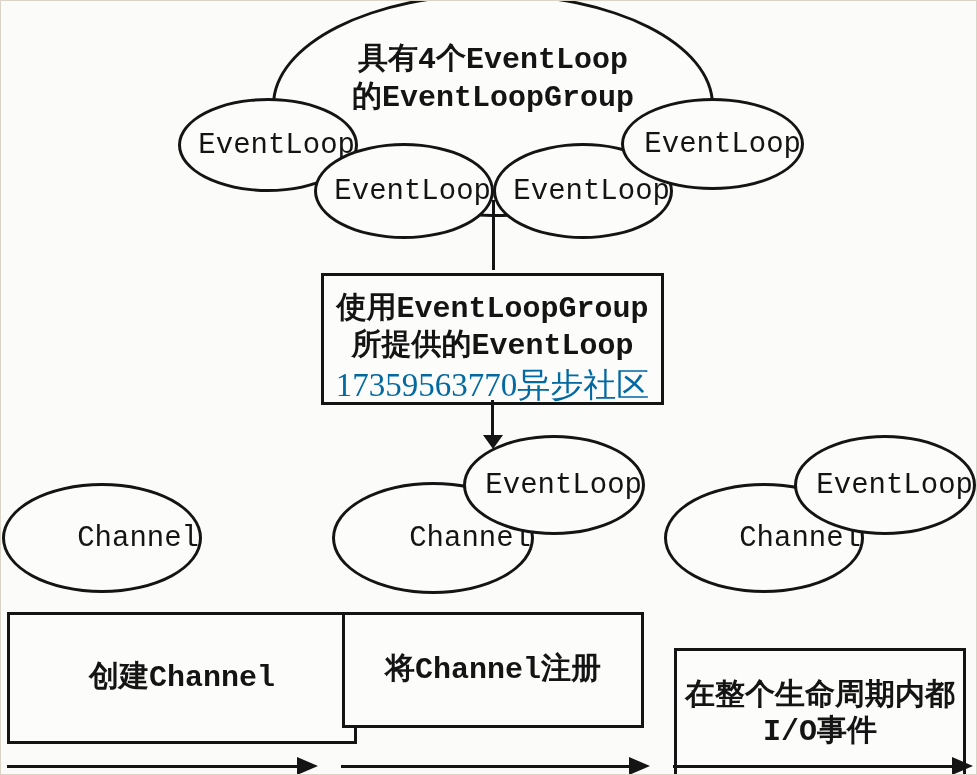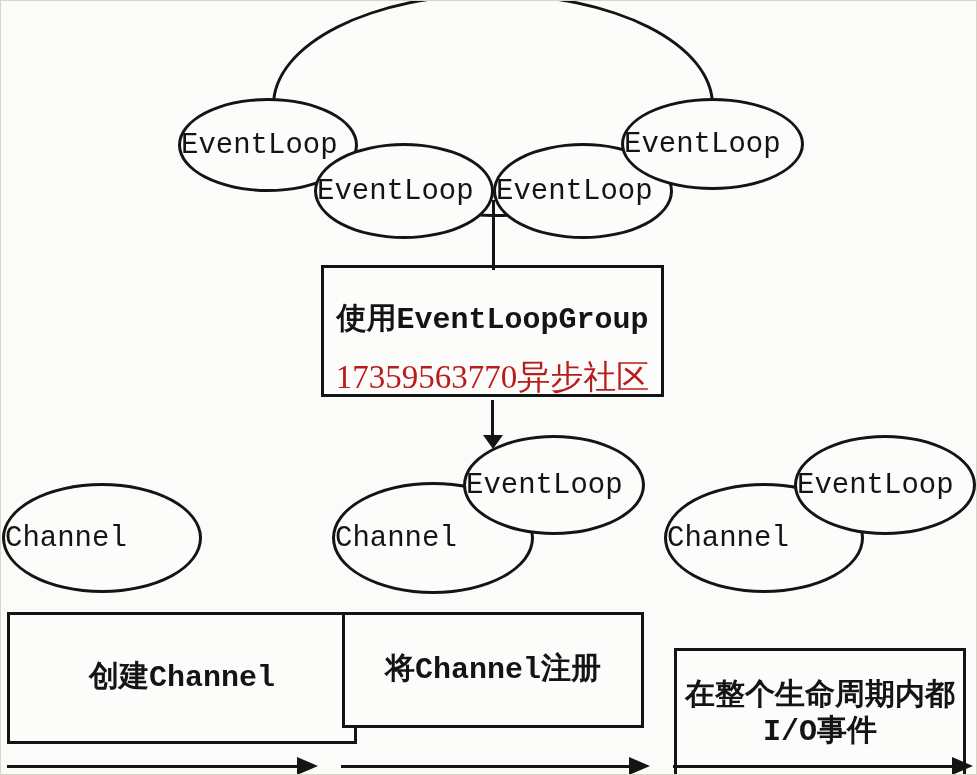--- a/index.html
+++ b/index.html
@@ -12,21 +12,21 @@
     overflow:hidden;
     font-family:"Liberation Mono","DejaVu Sans Mono",monospace;
     color:#141414;
   }
   .ellipse{
     position:absolute;
     box-sizing:border-box;
     border:3px solid #141414;
     border-radius:50%;
     background:#fcfcfa;
-    display:flex;align-items:center;justify-content:flex-start;
+    display:flex;align-items:center;justify-content:flex-end;
   }
   .mono-label{
     font-size:29px;
     letter-spacing:0px;
     white-space:nowrap;
   }
   .big-ellipse{left:271px;top:-8px;width:442px;height:224px;z-index:1;}
   .big-title{
     position:absolute;left:272px;top:40px;width:440px;z-index:2;
     text-align:center;font-size:30px;line-height:38px;font-weight:bold;
@@ -51,28 +51,28 @@
   .box{
     position:absolute;
     box-sizing:border-box;
     border:3px solid #141414;
     background:#fcfcfa;
     display:flex;flex-direction:column;
     align-items:center;justify-content:center;
     text-align:center;
     font-size:30px;line-height:37px;font-weight:bold;
   }
-  .provider-box{left:320px;top:264px;width:343px;height:132px;z-index:1;padding-bottom:22px;}
+  .provider-box{left:320px;top:272px;width:343px;height:132px;z-index:1;padding-bottom:22px;}
   .watermark{
     position:absolute;left:0;bottom:0;width:100%;
     text-align:center;
     font-family:"Liberation Serif","DejaVu Serif",serif;
     font-weight:normal;
     font-size:33px;line-height:34px;
-    color:#b91c1c;
+    color:#0369a1;
     white-space:nowrap;
   }
 
   .ch-stage1{left:1px;top:482px;width:200px;height:110px;z-index:1;}
   .ch-stage2{left:331px;top:481px;width:202px;height:112px;z-index:2;}
   .el-stage2{left:462px;top:434px;width:182px;height:100px;z-index:3;}
   .ch-stage3{left:663px;top:482px;width:200px;height:110px;z-index:2;}
   .el-stage3{left:793px;top:434px;width:182px;height:100px;z-index:3;}
 
   .caption-a{left:6px;top:611px;width:350px;height:132px;}
@@ -94,38 +94,43 @@
   .ah-a{left:296px;}
   .ah-b{left:628px;}
   .ah-c{left:951px;}
 </style>
 </head>
 <body>
 
 <div class="canvas">
 
   <div class="ellipse big-ellipse"></div>
+  <div class="big-title">
+    <span class="cap-line">具有4个EventLoop</span>
+    <span class="cap-line">的EventLoopGroup</span>
+  </div>
 
   <div class="ellipse el-top-left">
     <span class="mono-label">EventLoop</span>
   </div>
   <div class="ellipse el-mid-left">
     <span class="mono-label">EventLoop</span>
   </div>
   <div class="ellipse el-mid-right">
     <span class="mono-label">EventLoop</span>
   </div>
   <div class="ellipse el-top-right">
     <span class="mono-label">EventLoop</span>
   </div>
 
   <div class="vline vline1"></div>
 
   <div class="box provider-box">
     <span class="cap-line">使用EventLoopGroup</span>
+    <span class="cap-line">所提供的EventLoop</span>
     <span class="watermark">17359563770异步社区</span>
   </div>
 
   <div class="vline vline2"></div>
   <div class="arrowhead-down"></div>
 
   <div class="ellipse ch-stage1">
     <span class="mono-label">Channel</span>
   </div>
 

